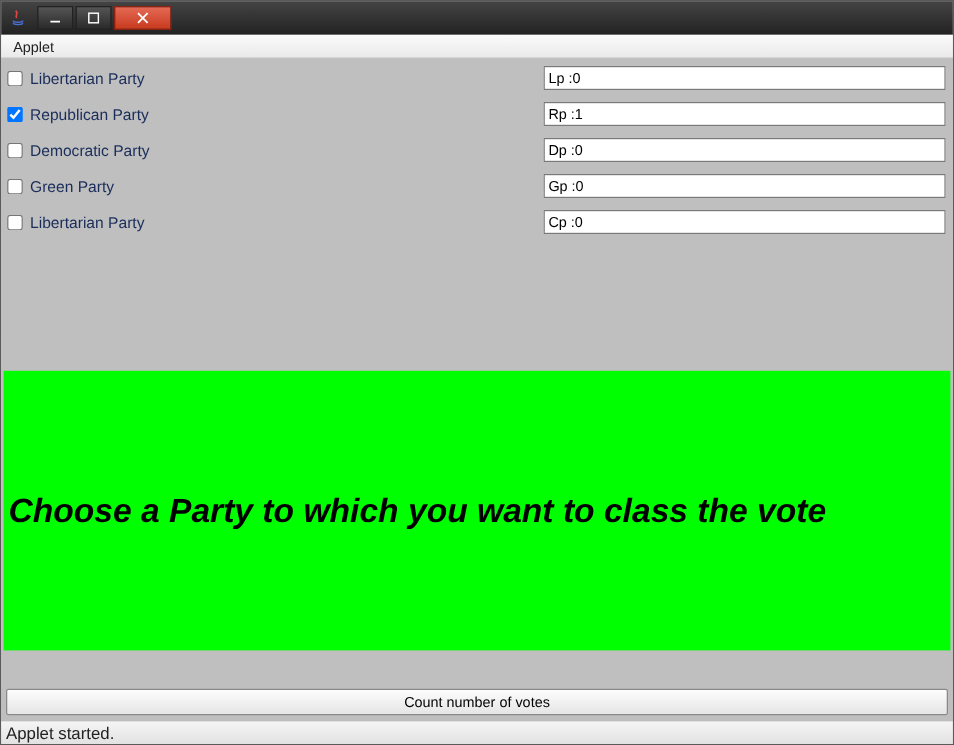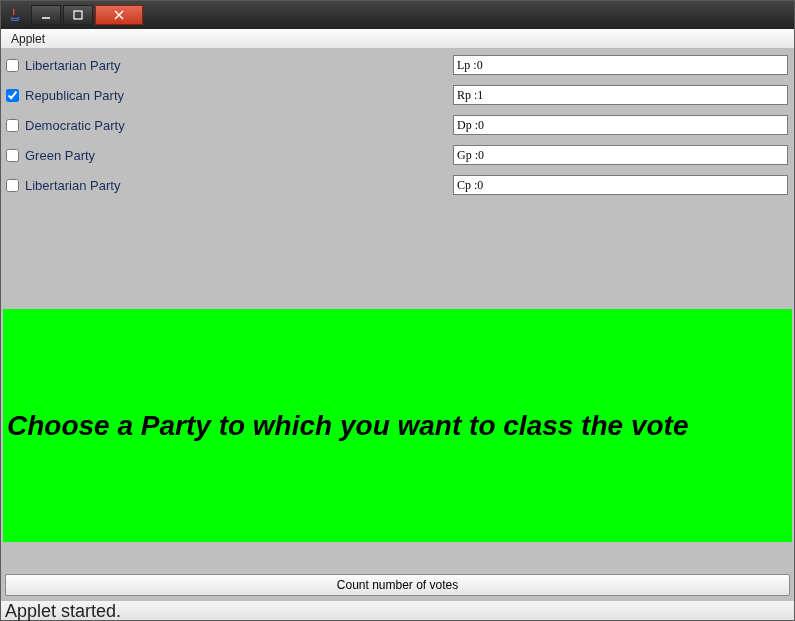--- a/index.html
+++ b/index.html
@@ -102,21 +102,21 @@
   }
   .field-cell {
     flex: 1;
     padding-right: 4px;
   }
   .field-cell input[type=text] {
     width: 100%;
     height: 20px;
     border: 1px solid #7a7a7a;
     background: #fff;
-    font-family: Liberation Serif, serif;
+    font-family: Liberation Sans, sans-serif;
     font-size: 12px;
     padding: 1px 3px;
     color: #000;
   }
   .green-panel {
     flex: 1;
     background: #00ff00;
     display: flex;
     align-items: center;
     justify-content: flex-start;
@@ -142,22 +142,23 @@
     font-family: Tahoma, Arial, sans-serif;
     font-size: 12px;
     color: #000;
     cursor: pointer;
   }
   .statusbar {
     height: 20px;
     background: linear-gradient(to bottom, #f5f5f5, #e2e2e2);
     border-top: 1px solid #bcbcbc;
     display: flex;
+    align-items: center;
     padding: 0 4px;
-    font-size: 18px;
+    font-size: 14px;
     color: #222;
   }
 </style>
 </head>
 <body>
 
 <div class="window">
 
   <div class="titlebar">
     <span class="java-icon">

